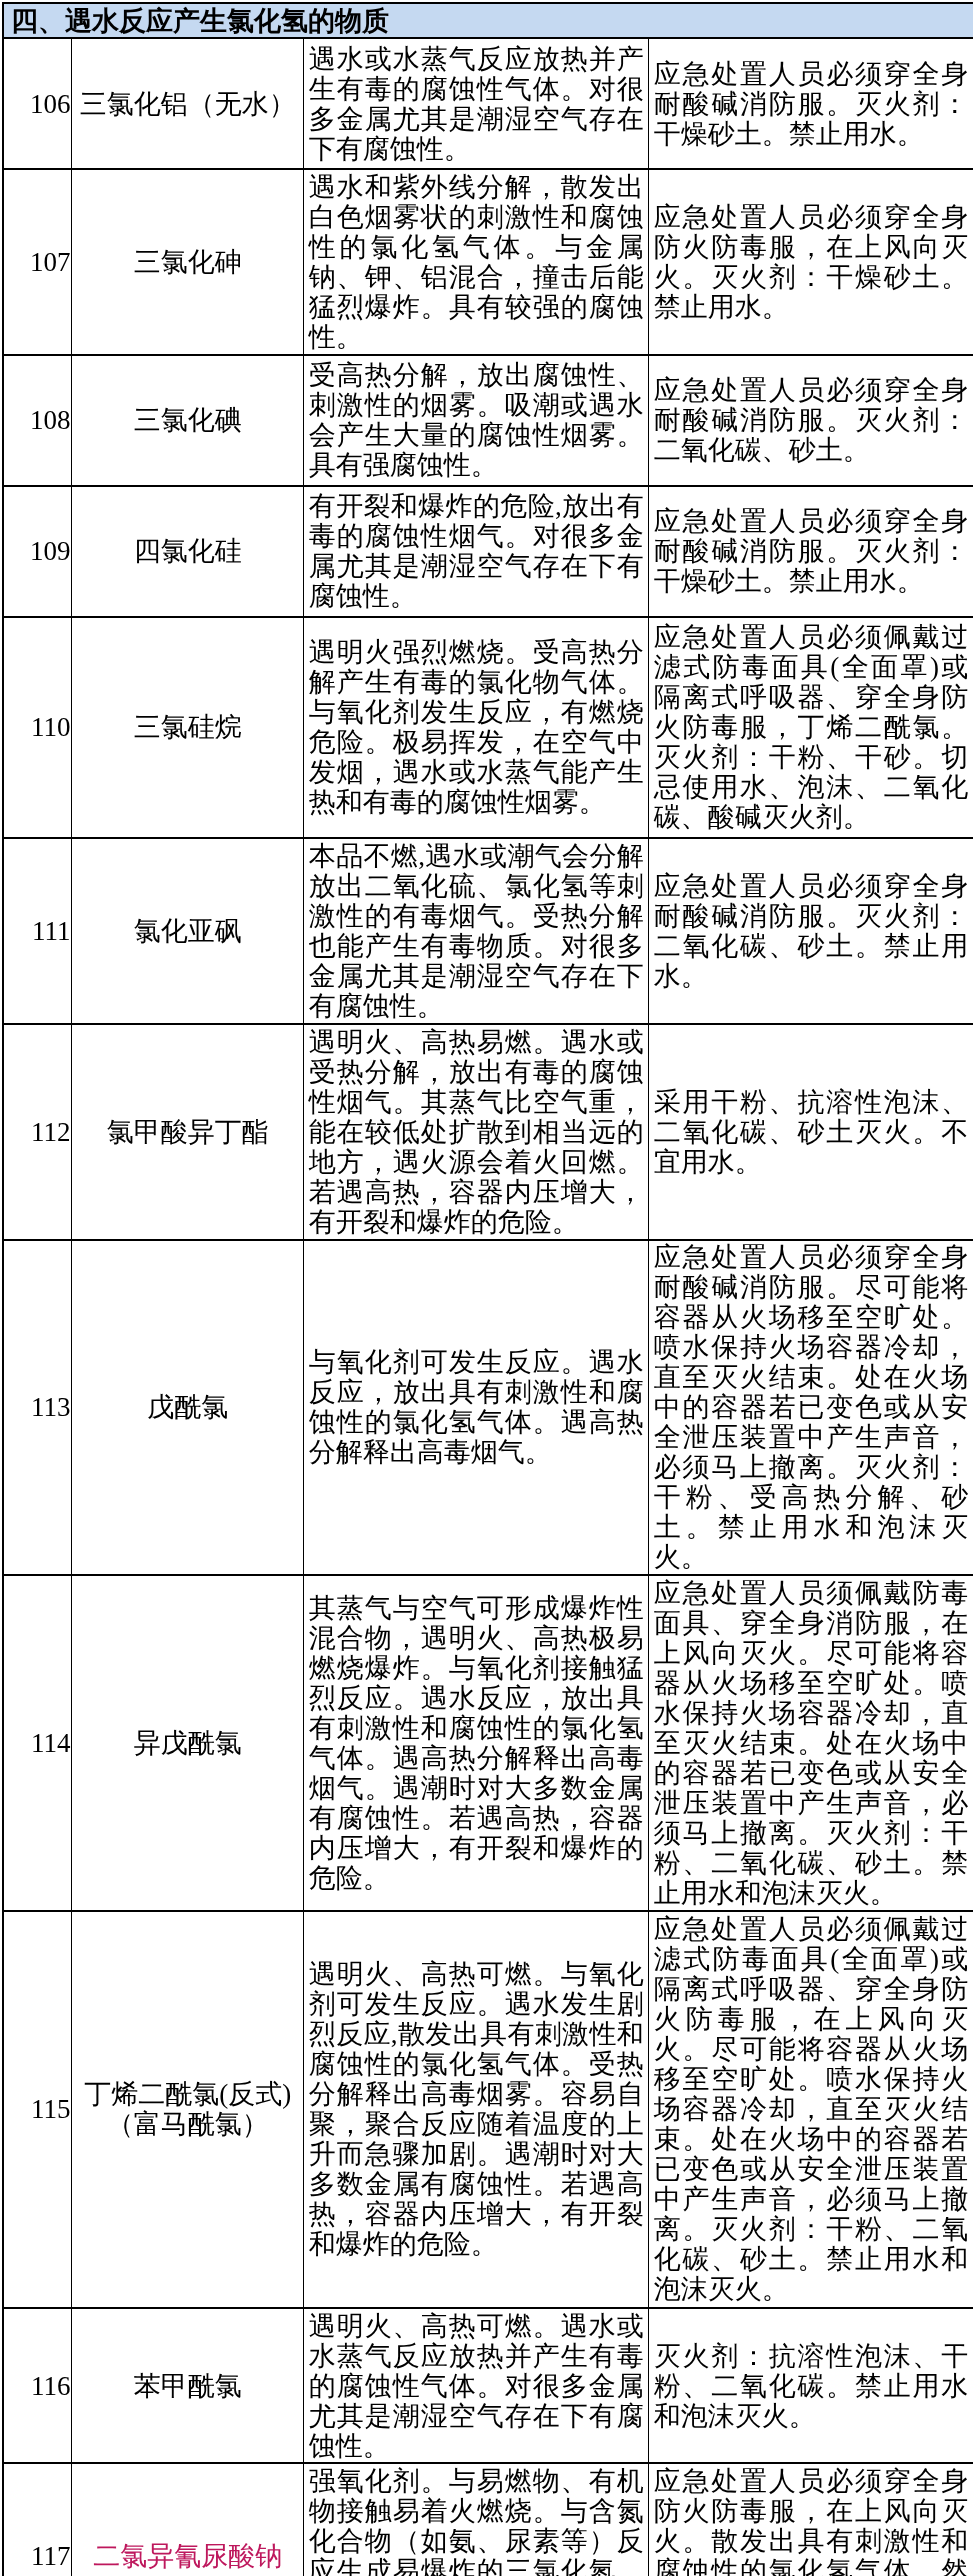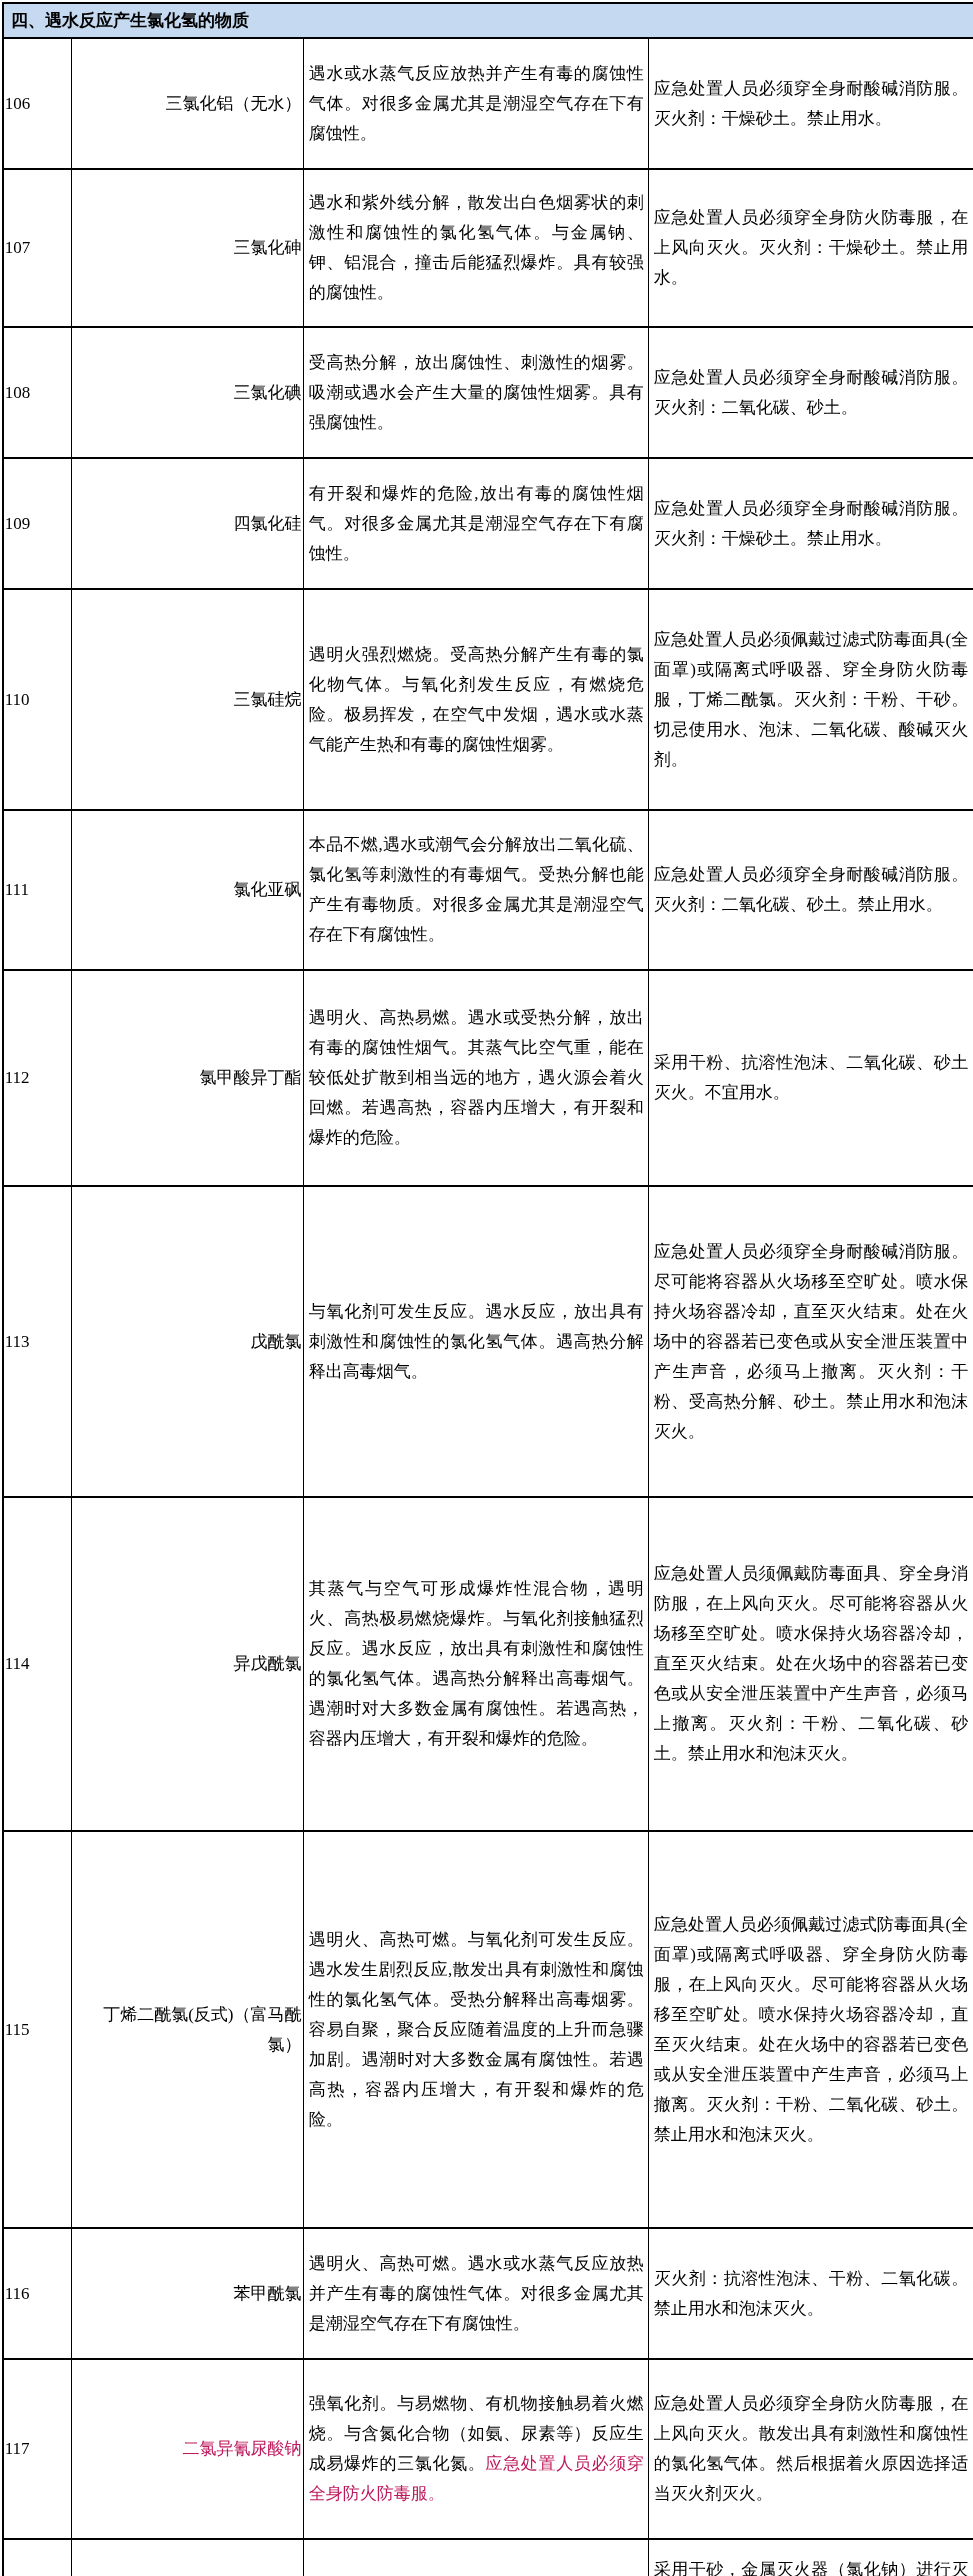--- a/index.html
+++ b/index.html
@@ -13,28 +13,28 @@
     table-layout:fixed;
     width:968px;
     margin:1.8px 1.8px 9px 1.8px;
     border:2.7px solid #000;
   }
   td{
     border:1.8px solid #000;
     border-top-width:2.7px;
     border-bottom-width:2.7px;
     padding:1.8px 4.5px;
-    font-size:17px;
+    font-size:27px;
     line-height:30px;
     vertical-align:middle;
     word-break:break-all;
     overflow:hidden;
   }
-  td.num{text-align:left;padding:1.8px 0.9px;}
-  td.name{text-align:right;padding:1.8px 1.8px;}
+  td.num{text-align:right;padding:1.8px 0.9px;}
+  td.name{text-align:center;padding:1.8px 1.8px;}
   td.hazard, td.resp{text-align:justify;text-justify:inter-ideograph;}
   tr.header td{
     background:#c5d9f1;
     font-weight:bold;
     text-align:left;
     padding:1.8px 7.2px;
   }
   .red{color:#be185d;}
 </style>
 </head>

